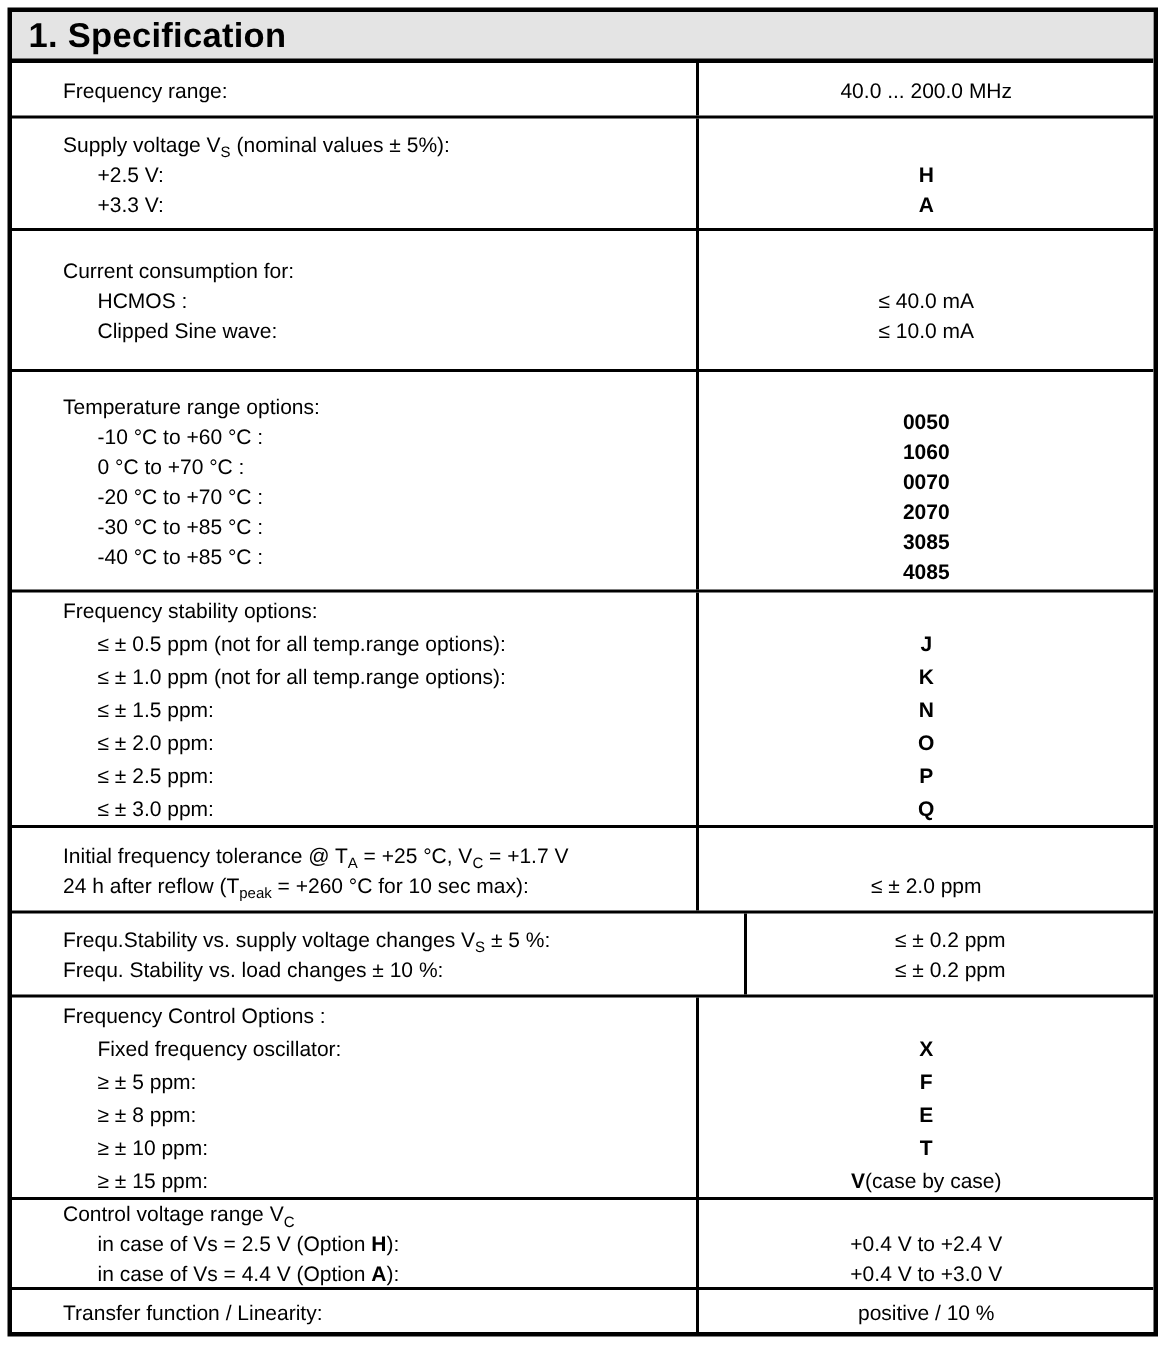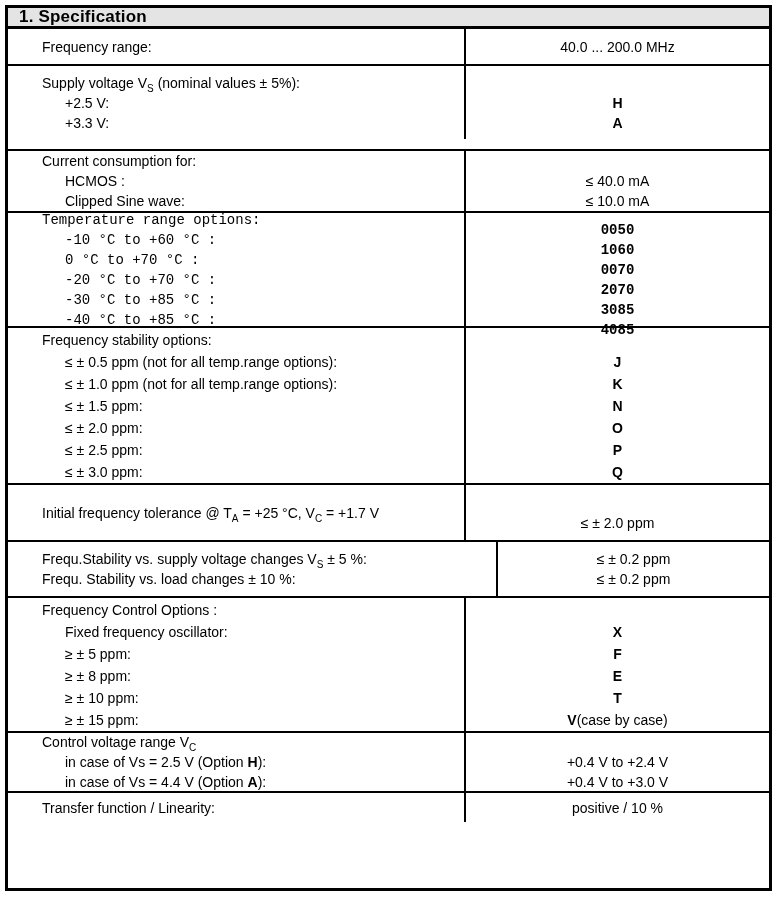--- a/index.html
+++ b/index.html
@@ -6,48 +6,48 @@
   html, body { width: 777px; height: 897px; background: #ffffff; }
   body { font-family: "Liberation Sans", "DejaVu Sans", sans-serif; color: #000; position: relative; }
   .spec-sheet {
     position: absolute; left: 5px; top: 5px;
     width: 767px; height: 886px;
     border: 3px solid #000;
     background: #fff;
     overflow: hidden;
   }
   .sheet-header {
-    height: 21px;
+    height: 34px;
     background: #e4e4e4;
     border-bottom: 3px solid #000;
     display: flex; align-items: center;
     padding-left: 11px;
-    font-size: 17px; font-weight: bold;
+    font-size: 23px; font-weight: bold;
     letter-spacing: 0.2px;
   }
   .rows { width: 100%; }
   .row { display: flex; width: 100%; }
   .row + .row { border-top: 2px solid #000; }
   .cell {
     display: flex; flex-direction: column; justify-content: center;
     line-height: 20px; font-size: 14px;
   }
   .cell.left { width: 456px; }
   .cell.right { flex: 1; border-left: 2px solid #000; text-align: center; }
   .line { padding-left: 34px; white-space: pre-wrap; }
   .line.ind { padding-left: 57px; }
   .vline { white-space: pre-wrap; }
   .line:empty::before, .vline:empty::before { content: "\00a0"; }
   .b { font-weight: bold; }
   sub { font-size: 10px; line-height: 0; }
   
   .row:nth-of-type(1)  { height: 35px; }
   .row:nth-of-type(2)  { height: 75px; }
-  .row:nth-of-type(3)  { height: 62px; margin-top: 10px; }
-  .row:nth-of-type(4)  { height: 115px; font-family: Liberation Mono, monospace; }
+  .row:nth-of-type(3)  { height: 94px; }
+  .row:nth-of-type(4)  { height: 147px; }
   .row:nth-of-type(5)  { height: 157px; }
   .row:nth-of-type(6)  { height: 57px; }
   .row:nth-of-type(7)  { height: 56px; gap: 32px; }
   .row:nth-of-type(8)  { height: 135px; }
   .row:nth-of-type(9)  { height: 60px; }
   .row:nth-of-type(10) { height: 31px; }
   .row:nth-of-type(5) .cell, .row:nth-of-type(8) .cell { line-height: 22px; }
 </style>
 </head>
 <body>
@@ -124,20 +124,21 @@
           <div class="vline"><span class="b">K</span></div>
           <div class="vline"><span class="b">N</span></div>
           <div class="vline"><span class="b">O</span></div>
           <div class="vline"><span class="b">P</span></div>
           <div class="vline"><span class="b">Q</span></div>
         </div>
       </div>
       <div class="row">
         <div class="cell left">
           <div class="line"><span>Initial frequency tolerance @ T</span><sub>A</sub><span> = +25 °C, V</span><sub>C</sub><span> = +1.7 V</span></div>
+          <div class="line"><span>24 h after reflow (T</span><sub>peak</sub><span> = +260 °C for 10 sec max):</span></div>
         </div>
         <div class="cell right">
           <div class="vline"></div>
           <div class="vline"><span>≤ ± 2.0 ppm</span></div>
         </div>
       </div>
       <div class="row">
         <div class="cell left">
           <div class="line"><span>Frequ.Stability vs. supply voltage changes V</span><sub>S</sub><span> ± 5 %:</span></div>
           <div class="line"><span>Frequ. Stability vs. load changes ± 10 %:</span></div>

